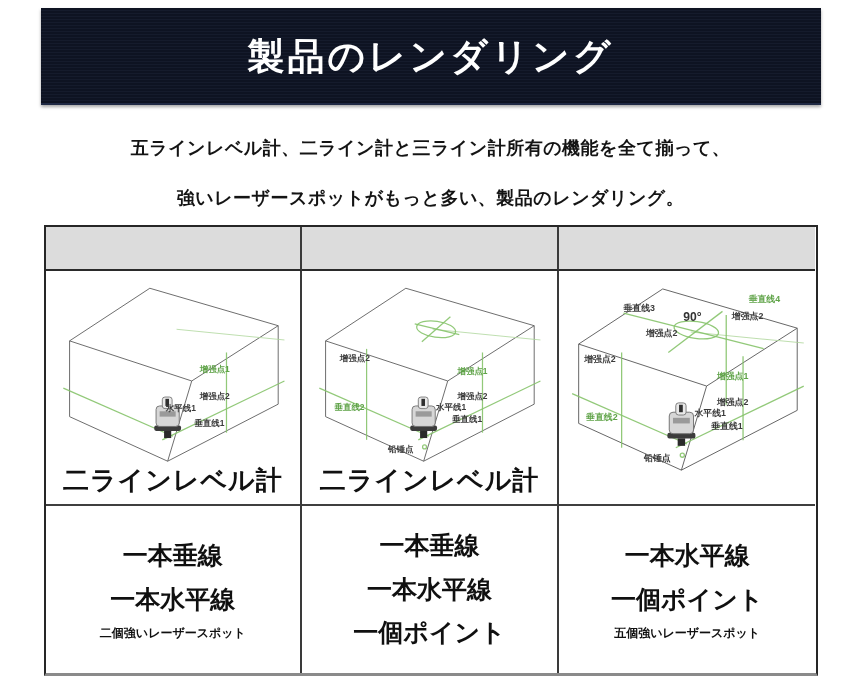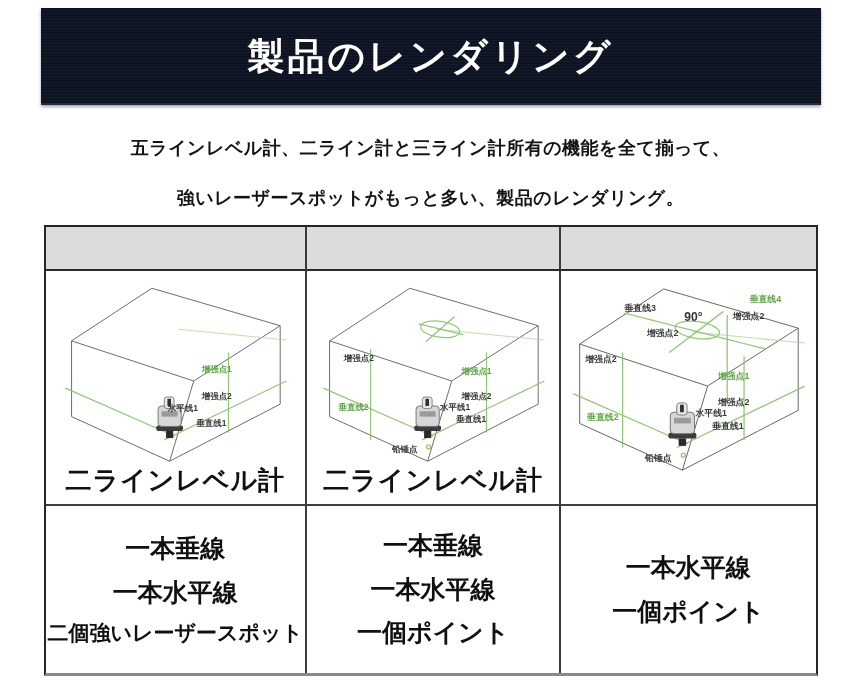--- a/index.html
+++ b/index.html
@@ -85,21 +85,21 @@
     padding: 6px 2px;
   }
   .feat-line {
     margin: 0;
     font-size: 25px;
     font-weight: 600;
     color: #101010;
     line-height: 1.5;
     white-space: nowrap;
   }
-  .feat-line.long { font-size: 21px; }
+  .feat-line.long { font-size: 12px; }
 
   
   .wire { fill: none; stroke: #5c5c5c; stroke-width: 1; }
   .laser { stroke: #86c36a; stroke-width: 1.4; fill: none; opacity: 0.9; }
   .laser.pale { stroke: #aed69a; stroke-width: 1.1; opacity: 0.8; }
   .lbl { font-size: 9.5px; fill: #3b3b3b; font-weight: 600; }
   .lbl-g { font-size: 9.5px; fill: #5fa348; font-weight: 600; }
   .lbl-90 { font-size: 13px; fill: #333; font-weight: 600; }
 </style>
 </head>
@@ -240,15 +240,16 @@
     <p class="feat-line long">二個強いレーザースポット</p>
   </div>
   <div class="cell featcell">
     <p class="feat-line">一本垂線</p>
     <p class="feat-line">一本水平線</p>
     <p class="feat-line">一個ポイント</p>
   </div>
   <div class="cell featcell last">
     <p class="feat-line">一本水平線</p>
     <p class="feat-line">一個ポイント</p>
+    <p class="feat-line long">五個強いレーザースポット</p>
   </div>
 
 </section>
 
 </body></html>

